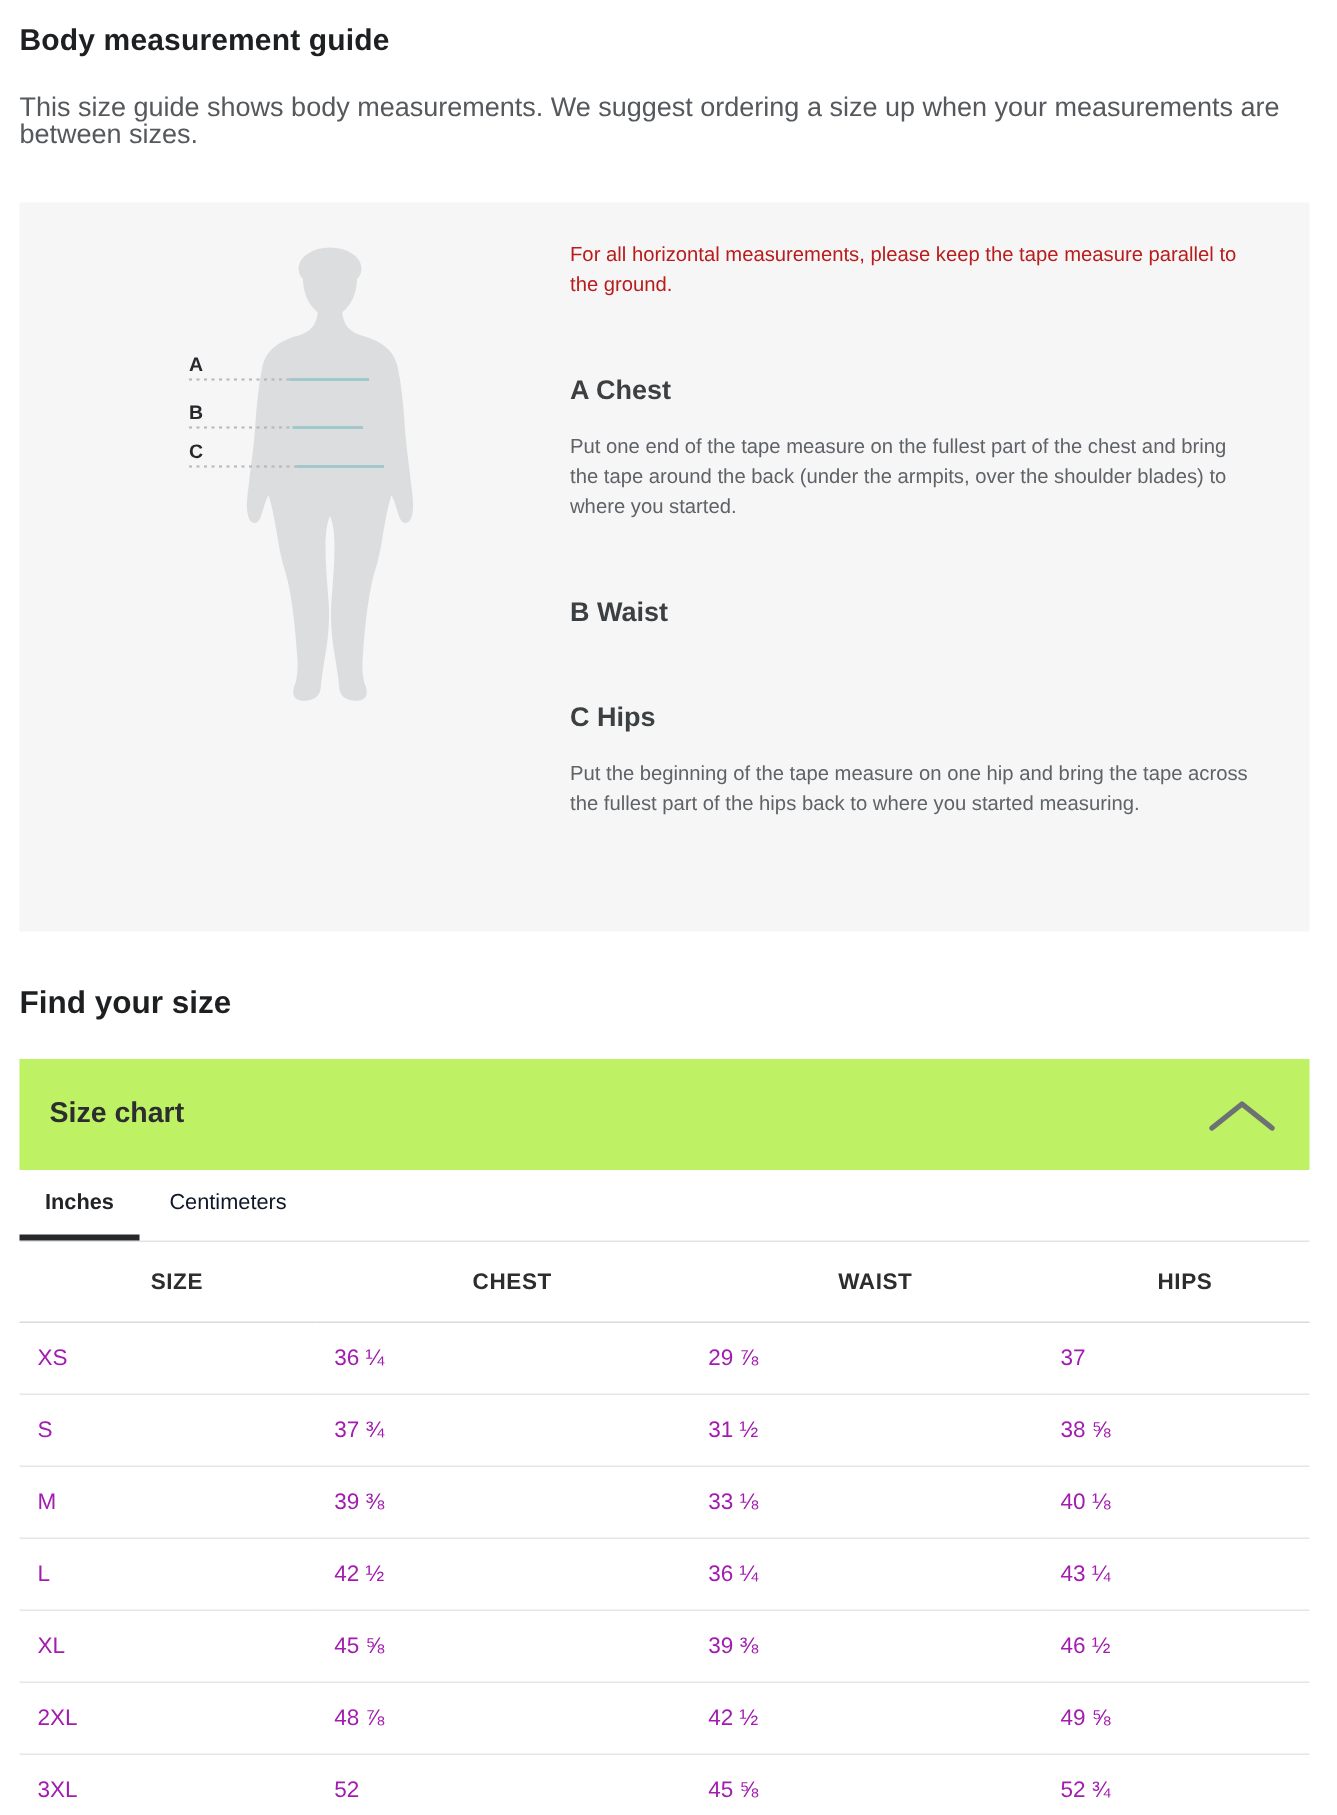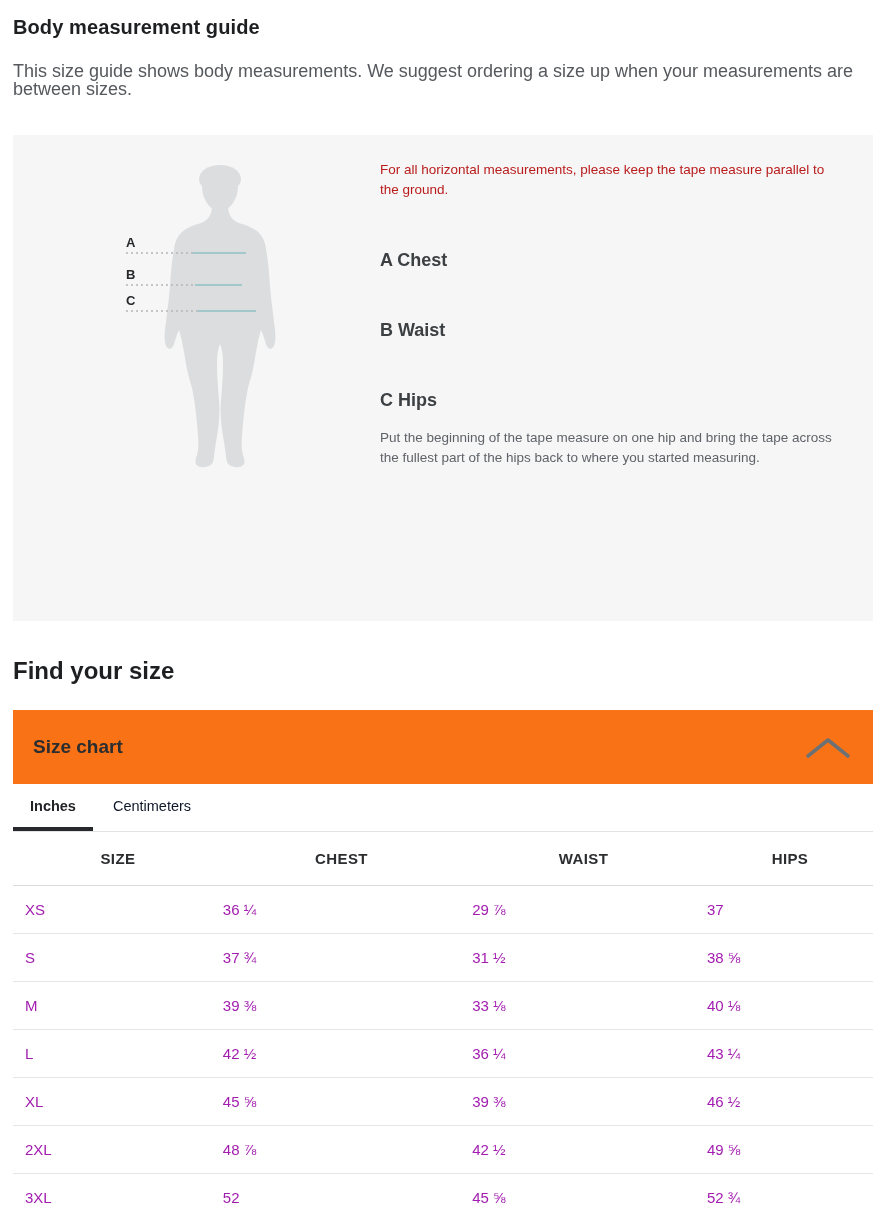--- a/index.html
+++ b/index.html
@@ -65,29 +65,29 @@
     color: #5f6368;
   }
   .diagram-label {
     font-size: 13px;
     font-weight: bold;
     fill: #26282b;
   }
 
   
   .find-size-title {
-    font-size: 24px;
+    font-size: 21px;
     font-weight: bold;
     color: #1d1f21;
     margin: 36px 0 0 0;
   }
   .size-chart-header {
     margin-top: 25px;
     height: 74px;
-    background: #f97316;
+    background: #bef264;
     display: flex;
     align-items: center;
     justify-content: space-between;
     padding: 0 22px 0 20px;
     cursor: pointer;
   }
   .size-chart-title {
     font-size: 19px;
     font-weight: bold;
     color: #2b2d2f;
@@ -209,20 +209,21 @@
         <text class="diagram-label" x="113" y="170">C</text>
         <line x1="113" y1="176" x2="186" y2="176" stroke="#b4b6b8" stroke-width="1.4" stroke-dasharray="2,3"></line>
         <line x1="185" y1="176" x2="243" y2="176" stroke-width="2" stroke="#a3c8cc"></line>
       </svg>
     </div>
 
     <div class="bm-text-col">
       <p class="bm-intro">For all horizontal measurements, please keep the tape measure parallel to the ground.</p>
 
       <p class="bm-section-title">A Chest</p>
+      <p class="bm-text">Put one end of the tape measure on the fullest part of the chest and bring the tape around the back (under the armpits, over the shoulder blades) to where you started.</p>
 
       <p class="bm-section-title">B Waist</p>
 
       <p class="bm-section-title">C Hips</p>
       <p class="bm-text">Put the beginning of the tape measure on one hip and bring the tape across the fullest part of the hips back to where you started measuring.</p>
     </div>
   </div>
 
   <h2 class="find-size-title">Find your size</h2>
 

